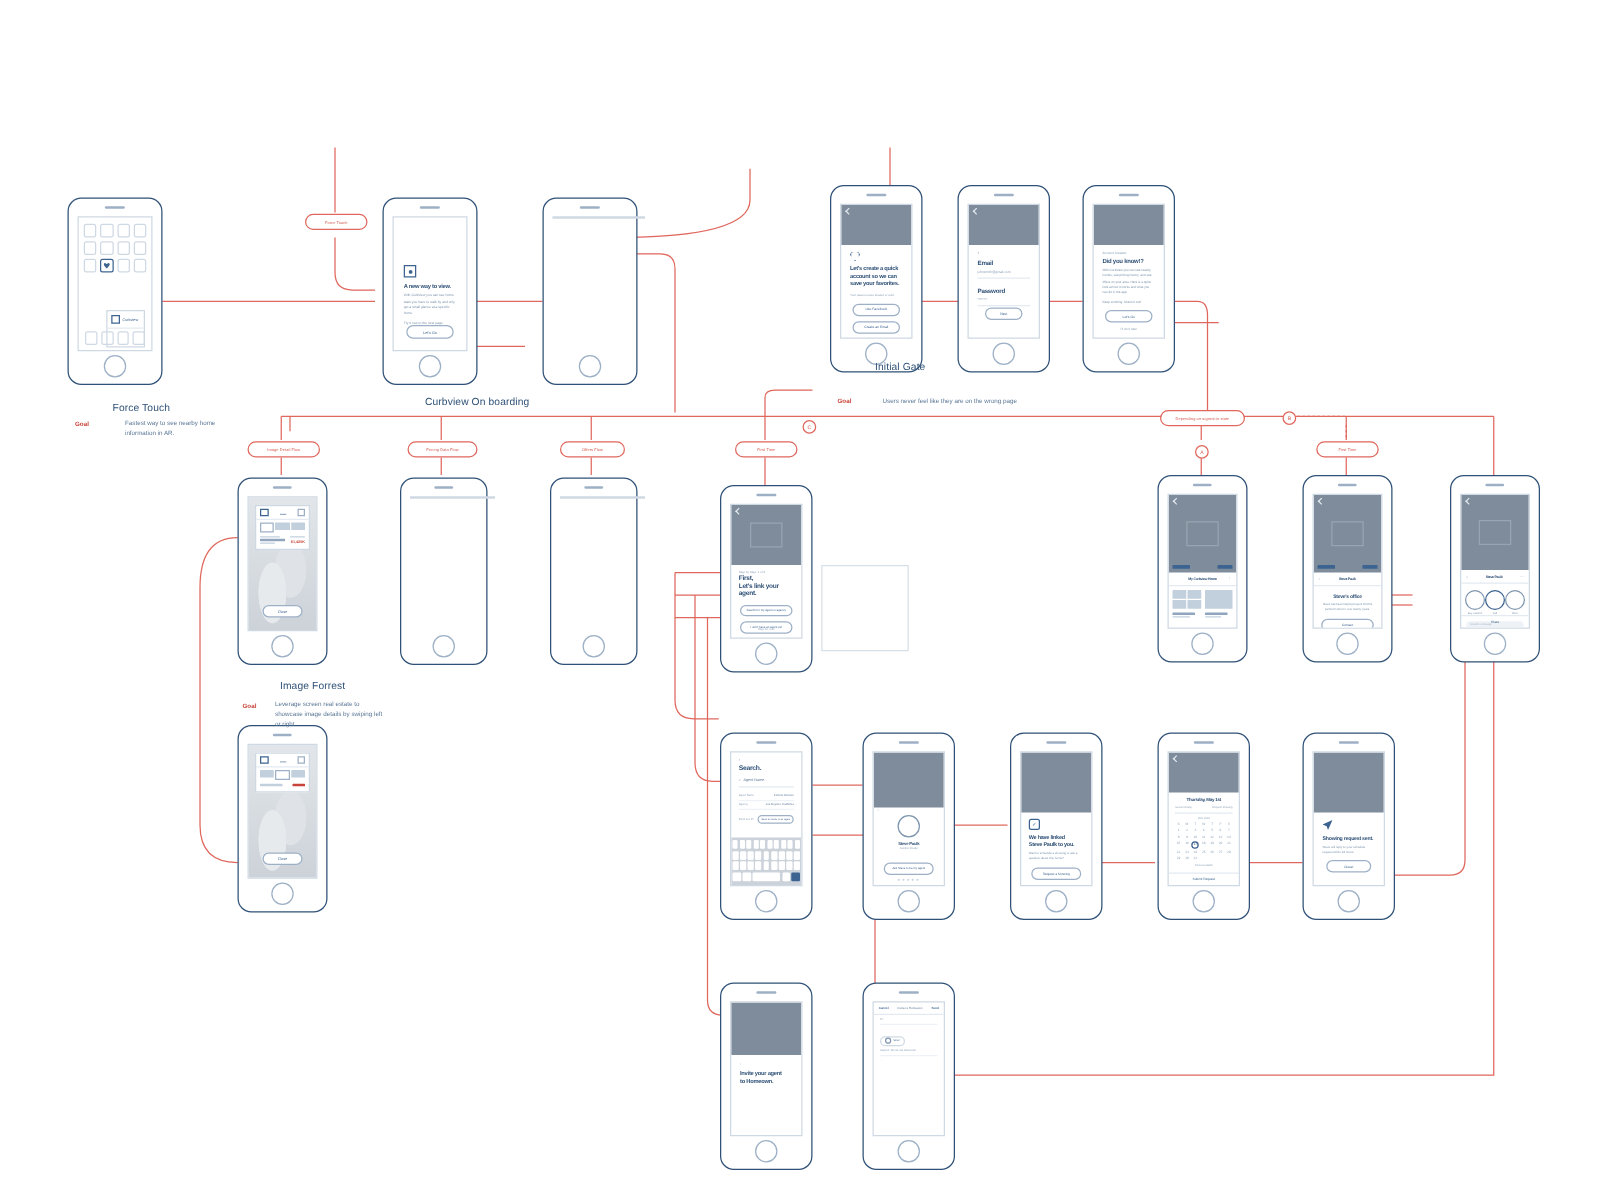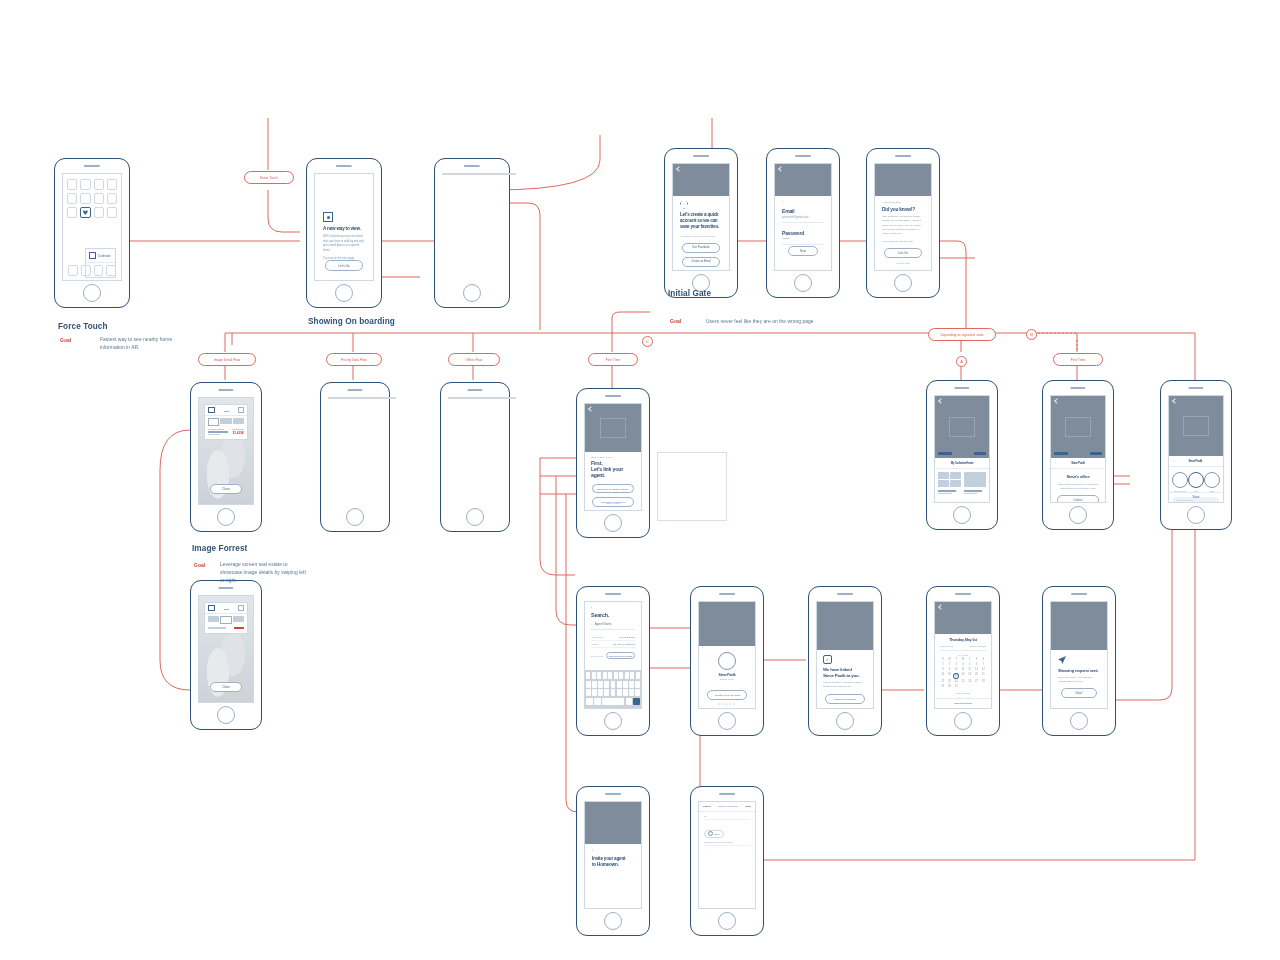--- a/index.html
+++ b/index.html
@@ -41,21 +41,21 @@
       linear-gradient(#d2d8dd,#c0c7ce);
       position:relative;}
   
   .pill{position:absolute;border:1px solid #e0675d;border-radius:9px;background:#fff;
       height:11px;display:flex;align-items:center;justify-content:center;
       font-size:3.1px;color:#d4564b;letter-spacing:.1px;white-space:nowrap;}
   .dot{position:absolute;width:9px;height:9px;border:1px solid #e0675d;border-radius:50%;
       background:#fff;font-size:4px;color:#d4564b;display:flex;align-items:center;
       justify-content:center;}
   
-  .cap-title{position:absolute;font-weight:bold;font-size:8.2px;color:#2f5177;letter-spacing:.1px;}
+  .cap-title{position:absolute;font-weight:normal;font-size:8.2px;color:#2f5177;letter-spacing:.1px;padding-left:32px;}
   .cap-key{position:absolute;font-weight:bold;font-size:5px;color:#c8443a;}
   .cap-txt{position:absolute;font-size:5px;color:#5a7796;line-height:1.55;}
   .notes{position:absolute;border:1px solid #d7dfe8;background:#fff;}
   .notes .nt{font-weight:bold;font-size:5.5px;color:#2f5177;}
   
   .kb{position:absolute;left:0;right:0;bottom:0;background:#ccd2da;padding:2px 1px;}
   .kbrow{display:flex;justify-content:center;gap:1.2px;margin-bottom:1.4px;}
   .key{background:#fff;border-radius:1px;height:7px;flex:1;}
   .key.sp{flex:3.4;}
   .key.blue{background:#3d6491;}
@@ -757,21 +757,21 @@
   <div class="pill" style="left:1053px;top:353px;width:48px;">First Time</div>
 
   <div class="dot" style="left:956px;top:356px;">A</div>
   <div class="dot" style="left:1026px;top:329px;">B</div>
   <div class="dot" style="left:642px;top:336px;">C</div>
 
   <div class="cap-title" style="left:58px;top:322px;">Force Touch</div>
   <div class="cap-key" style="left:60px;top:337px;">Goal</div>
   <div class="cap-txt" style="left:100px;top:336px;width:80px;">Fastest way to see nearby home information in AR.</div>
 
-  <div class="cap-title" style="left:308px;top:317px;">Showing On boarding</div>
+  <div class="cap-title" style="left:308px;top:317px;">Curbview On boarding</div>
 
   <div class="cap-title" style="left:668px;top:289px;">Initial Gate</div>
   <div class="cap-key" style="left:670px;top:318px;">Goal</div>
   <div class="cap-txt" style="left:706px;top:318px;width:200px;">Users never feel like they are on the wrong page</div>
 
   <div class="cap-title" style="left:192px;top:544px;">Image Forrest</div>
   <div class="cap-key" style="left:194px;top:562px;">Goal</div>
   <div class="cap-txt" style="left:220px;top:561px;width:90px;">Leverage screen real estate to showcase image details by swiping left or right</div>
 
 </div>

